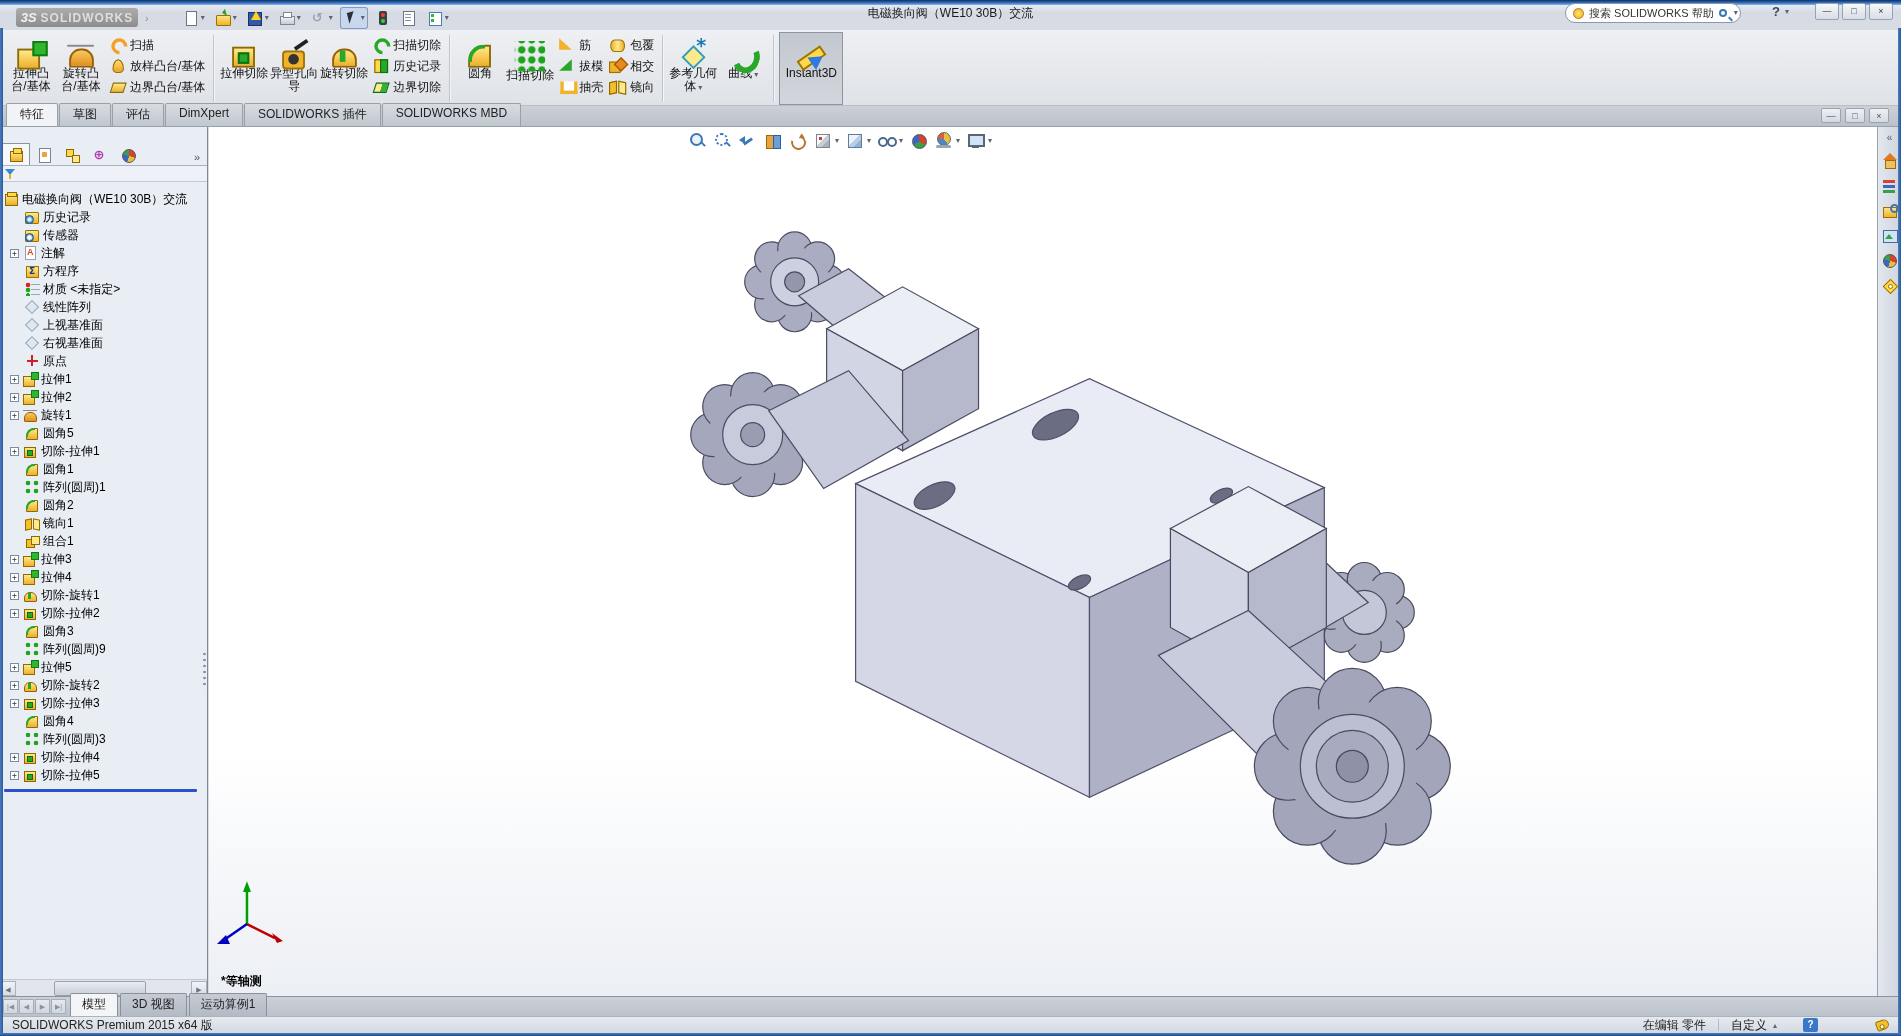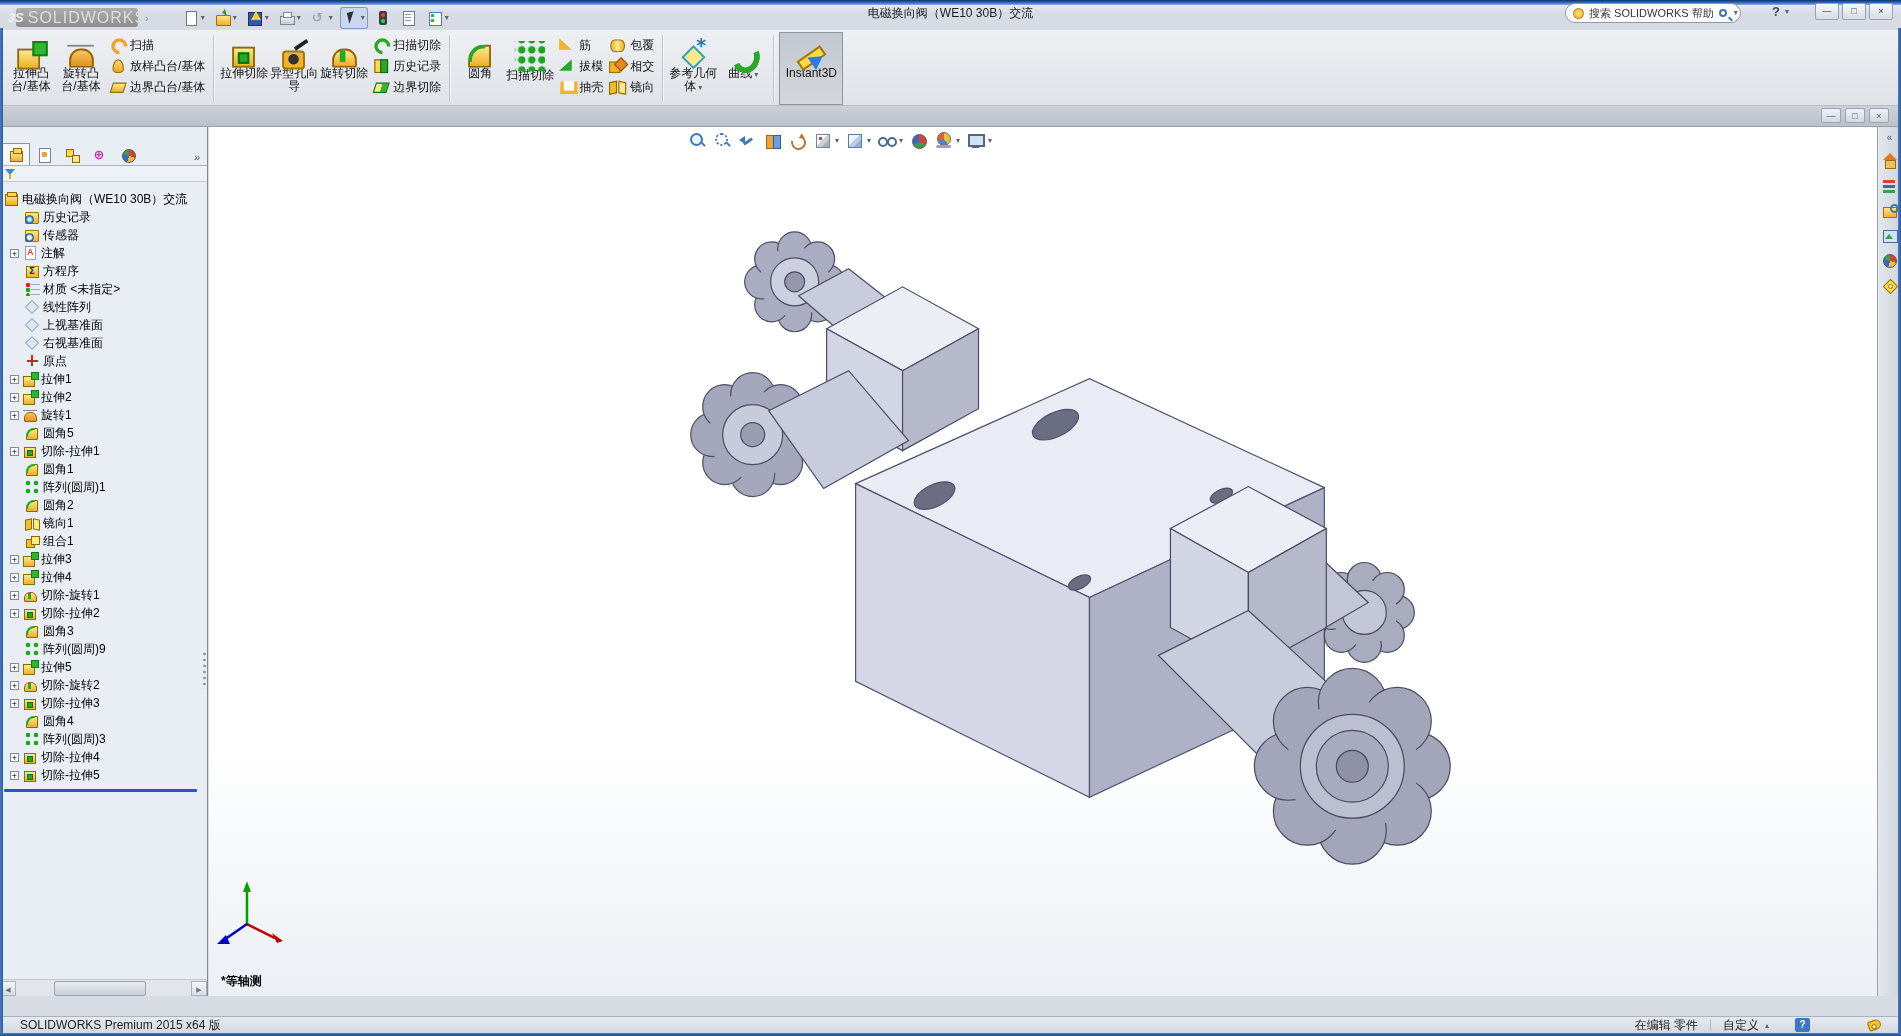--- a/index.html
+++ b/index.html
@@ -10,21 +10,21 @@
   .frame-l{left:0;top:28px;width:3px;bottom:0}
   .frame-r{right:0;top:28px;width:3px;bottom:0}
   .frame-b{left:0;right:0;bottom:0;height:3px;background:linear-gradient(#4a7cc0,#1d4a86)}
 
   
   .titlebar{position:absolute;left:0;top:0;width:100%;height:14px;background:linear-gradient(#f0f3f8,#d3d9e3)}
   .titlebar::before{content:'';position:absolute;left:0;top:0;width:100%;height:5px;background:linear-gradient(#10315e,#2f6fc1 55%,#8db4e4)}
   .tb-inner{position:absolute;left:0;top:5px;right:0;height:25px;display:flex;align-items:center}
   .brand{width:122px;height:19px;margin-left:16px;background:linear-gradient(#adadad,#8d8d8d);border-radius:3px;display:flex;align-items:center;justify-content:center;gap:4px}
   .brand-3s{font:italic bold 13px "Liberation Sans",sans-serif;color:#f2f2f2}
-  .brand-word{font-weight:normal;font-size:16px;letter-spacing:1px;color:#dedede}
+  .brand-word{font-weight:bold;font-size:12px;letter-spacing:1px;color:#dedede}
   .brand-exp{color:#8a93a0;font-size:11px;margin-left:4px;padding:0 3px}
   .qat{display:flex;align-items:center;margin-left:28px;gap:4px}
   .qbtn{height:22px;display:flex;align-items:center;padding:0 3px;border-radius:3px}
   .qbtn.pressed{background:#c9d7ec;box-shadow:inset 0 0 0 1px #7e9cc4}
   .caret{font-size:8px;color:#5a6370;margin-left:2px;line-height:8px}
   .qi{width:16px;height:16px;position:relative;display:inline-block}
   .qi::before,.qi::after{content:'';position:absolute}
   .qi-new-document::before{left:3px;top:1px;width:9px;height:13px;background:#fff;border:1px solid #6a7686}
   .qi-open::before{left:1px;top:5px;width:13px;height:9px;background:linear-gradient(#ffe284,#f0b32c);border:1px solid #9a7200;border-radius:1px}
   .qi-open::after{left:8px;top:0;border-left:6px solid #2ca02c;border-top:5px solid transparent;transform:rotate(35deg)}
@@ -202,21 +202,21 @@
   .tp-appearances::before{left:1px;top:1px;width:12px;height:12px;border-radius:50%;background:conic-gradient(#d84030 0 30%,#e8c040 30% 55%,#3a66c8 55% 80%,#3aa048 80%);border:1px solid #555}
   .tp-custom-properties::before{left:3px;top:3px;width:9px;height:9px;background:#ffd84d;border:1px solid #9a7200;transform:rotate(45deg)}
   .tp-custom-properties::after{left:6px;top:6px;width:3px;height:3px;border-radius:50%;background:#fff;border:1px solid #9a7200}
 
   
   .bottombar{position:absolute;left:0;bottom:20px;width:100%;height:20px;background:linear-gradient(#ccd1d8,#bcc2cb);border-top:1px solid #8b939e;display:flex;align-items:flex-end;padding-left:3px}
   .nav{display:flex;gap:1px;margin:0 4px 2px 0}
   .nbtn{width:15px;height:15px;font-size:7px;line-height:14px;text-align:center;color:#8a93a0;background:linear-gradient(#e6e9ee,#d2d7de);border:1px solid #a8aeb8}
   .btab{padding:2px 11px 3px;background:linear-gradient(#c6cbd3,#b4bac4);border:1px solid #8a919b;border-bottom:none;margin-right:2px;font-size:12px;color:#222;border-radius:2px 2px 0 0;white-space:nowrap}
   .btab.active{background:#f4f5f7}
-  .statusbar{position:absolute;left:0;bottom:3px;width:100%;height:17px;background:linear-gradient(#e6eaf0,#d4d9e2);border-top:1px solid #aab2be;display:flex;align-items:center;padding:0 20px;color:#222}
+  .statusbar{position:absolute;left:0;bottom:3px;width:100%;height:17px;background:linear-gradient(#e6eaf0,#d4d9e2);border-top:1px solid #aab2be;display:flex;align-items:center;padding:0 12px;color:#222}
   .sright{margin-left:auto;display:flex;align-items:center}
   .sep{width:1px;height:12px;background:#b2bac6;margin:0 12px}
   .scaret{font-size:8px;color:#5a6370;margin-left:6px}
   .shelp{width:15px;height:14px;background:#3a77c8;color:#fff;font:bold 10px/14px "Liberation Sans",sans-serif;text-align:center;border-radius:2px;margin:0 0 0 26px}
   .stag{width:13px;height:10px;background:#f2c12a;border:1px solid #9a7200;border-radius:2px 5px 5px 2px;position:relative;margin-left:58px;transform:rotate(-20deg)}
   .stag::after{content:'';position:absolute;left:2px;top:3px;width:3px;height:3px;border-radius:50%;background:#fff;border:1px solid #9a7200}
 </style>
 </head>
 <body>
 
@@ -391,20 +391,28 @@
       <div class="rsep"></div>
       <div class="rgroup">
         <div class="rbig ractive">
           <span class="ti ti-instant3d ri-big"></span>
           <div class="rlab">Instant3D</div>
         </div>
       </div>
     </div>
 
   <div class="tabrow">
+    <div id="rtabs" style="display:flex">
+        <div class="rtab active">特征</div>
+        <div class="rtab">草图</div>
+        <div class="rtab">评估</div>
+        <div class="rtab">DimXpert</div>
+        <div class="rtab">SOLIDWORKS 插件</div>
+        <div class="rtab">SOLIDWORKS MBD</div>
+      </div>
     <div class="mdi" id="mdi">
         <div class="mbtn">—</div>
         <div class="mbtn">□</div>
         <div class="mbtn">×</div>
       </div>
   </div>
 
   <div class="main">
 
     <aside class="panel">
@@ -755,20 +763,33 @@
           <span class="tp tp-resources"></span>
           <span class="tp tp-design-library"></span>
           <span class="tp tp-file-explorer"></span>
           <span class="tp tp-view-palette"></span>
           <span class="tp tp-appearances"></span>
           <span class="tp tp-custom-properties"></span>
         </div>
     </aside>
   </div>
 
+  <div class="bottombar">
+    <div class="nav" id="navbtns">
+        <div class="nbtn">|◀</div>
+        <div class="nbtn">◀</div>
+        <div class="nbtn">▶</div>
+        <div class="nbtn">▶|</div>
+      </div>
+    <div id="btabs" style="display:flex">
+        <div class="btab active">模型</div>
+        <div class="btab">3D 视图</div>
+        <div class="btab">运动算例1</div>
+      </div>
+  </div>
 
   <div class="statusbar">
     <span>SOLIDWORKS Premium 2015 x64 版</span>
     <div class="sright">
       <span>在编辑 零件</span>
       <span class="sep"></span>
       <span>自定义</span>
       <span class="scaret">▴</span>
       <span class="shelp">?</span>
       <span class="stag"></span>

